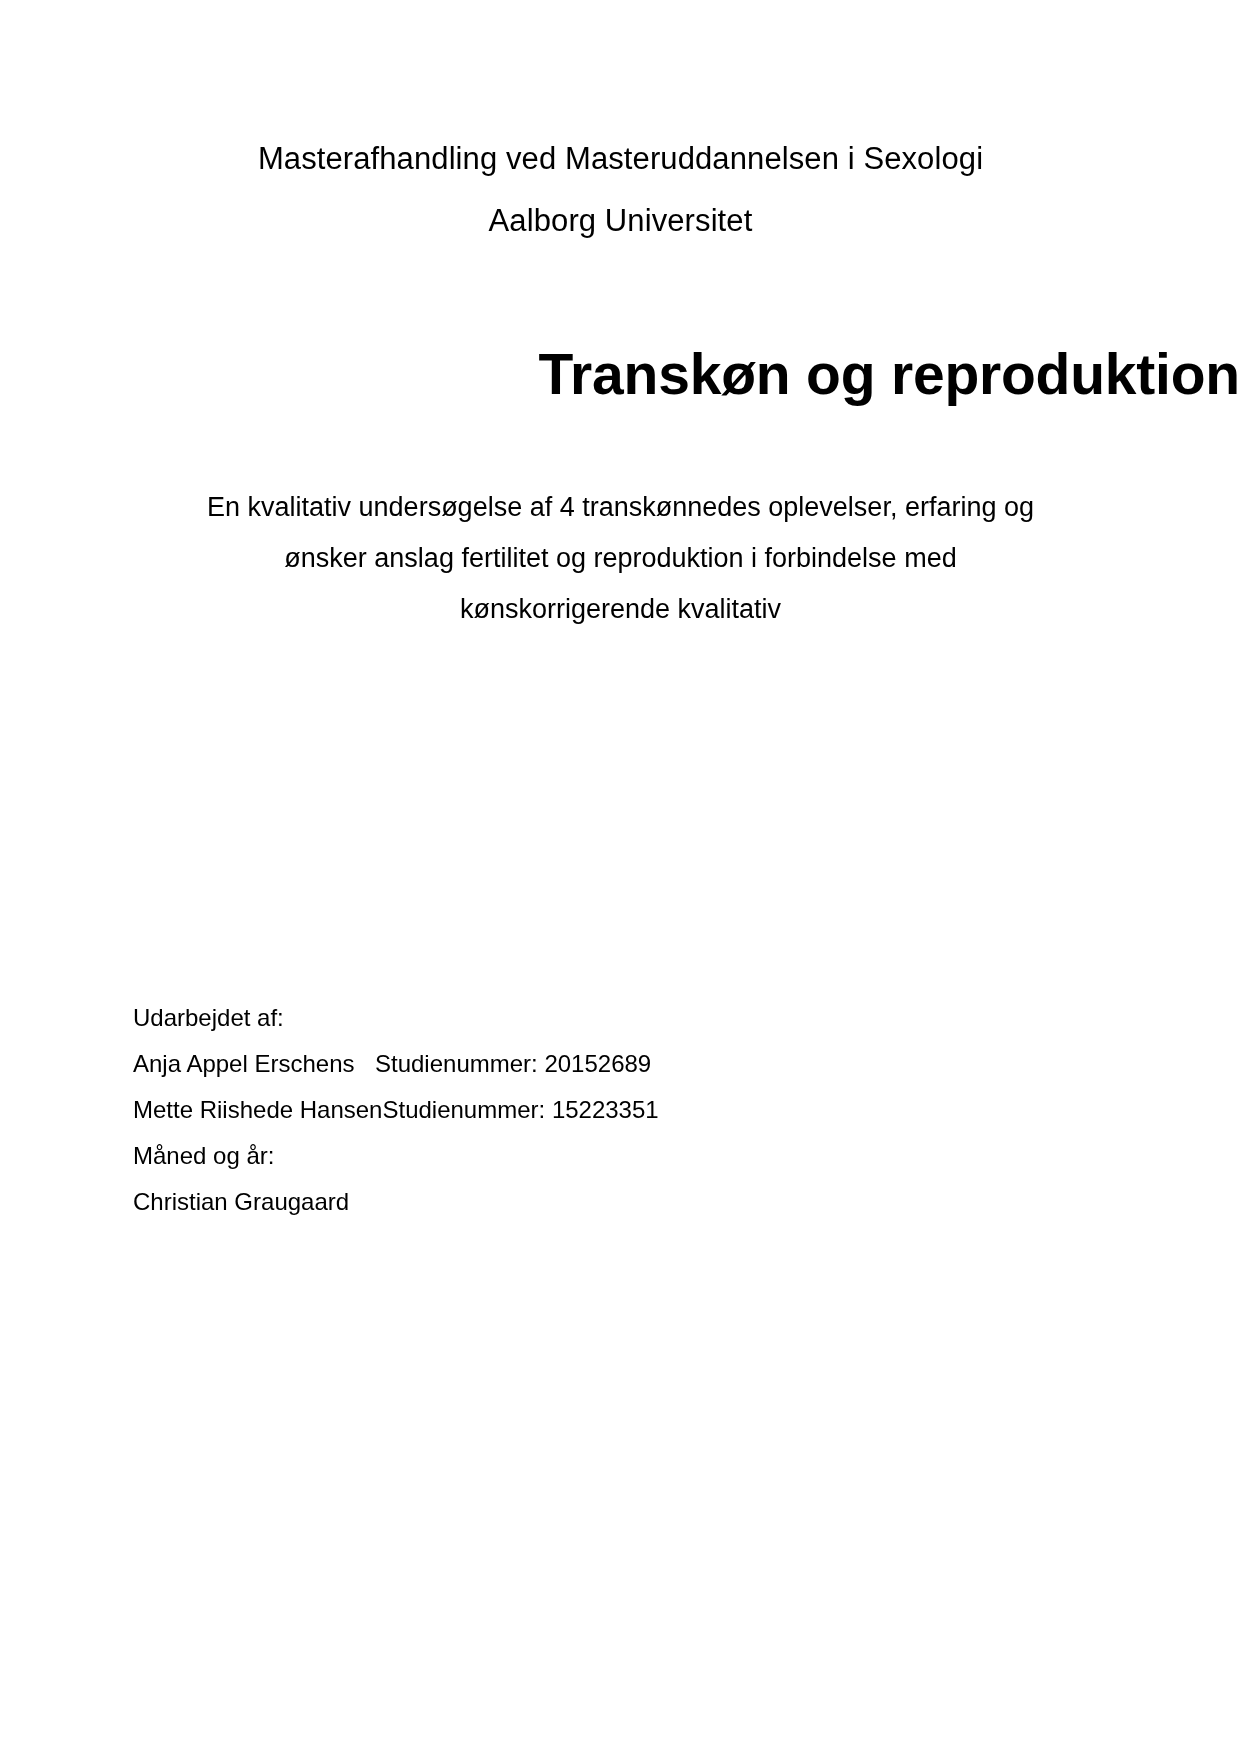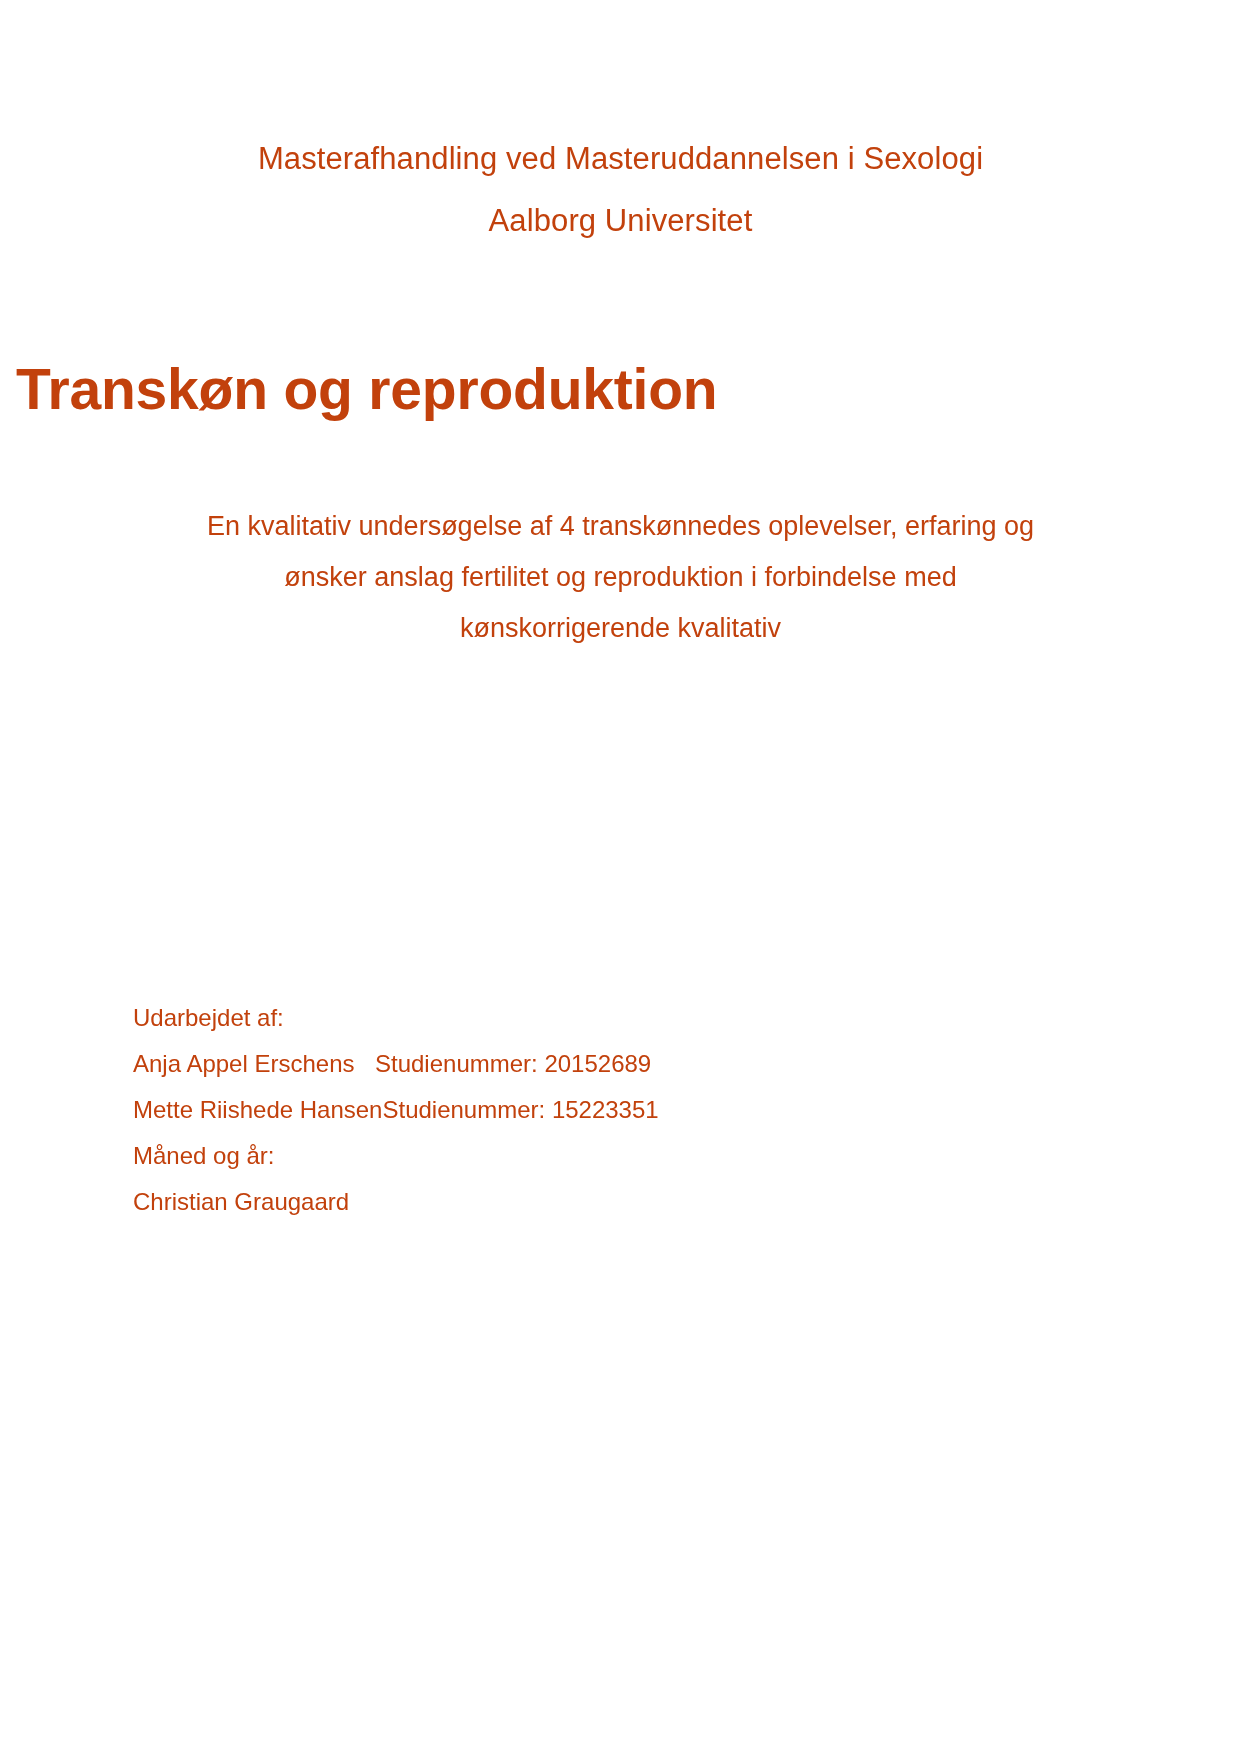--- a/index.html
+++ b/index.html
@@ -8,21 +8,21 @@
     padding: 0;
     background: #ffffff;
   }
 
   .page {
     position: relative;
     width: 1241px;
     height: 1754px;
     margin: 0 auto;
     background: #ffffff;
-    color: #c2410c;
+    color: #000000;
     font-family: "Liberation Sans", "DejaVu Sans", sans-serif;
     overflow: hidden;
     box-sizing: border-box;
   }
 
   
   .institution-block {
     position: absolute;
     left: 0;
     right: 0;
@@ -37,35 +37,35 @@
     letter-spacing: 0.1px;
     white-space: nowrap;
   }
 
   
   .doc-title {
     position: absolute;
     left: 0;
     right: 0;
     top: 338px;
-    text-align: left;
+    text-align: right;
     font-size: 57px;
     line-height: 70px;
     font-weight: bold;
     letter-spacing: -0.2px;
-    margin: 16px;
+    margin: 1px;
     white-space: nowrap;
   }
 
   
   .doc-subtitle {
     position: absolute;
     left: 150px;
     width: 941px;
-    top: 501px;
+    top: 482px;
     text-align: center;
     font-size: 27px;
     line-height: 51px;
     font-weight: normal;
   }
 
   .subtitle-line {
     white-space: nowrap;
   }
 

